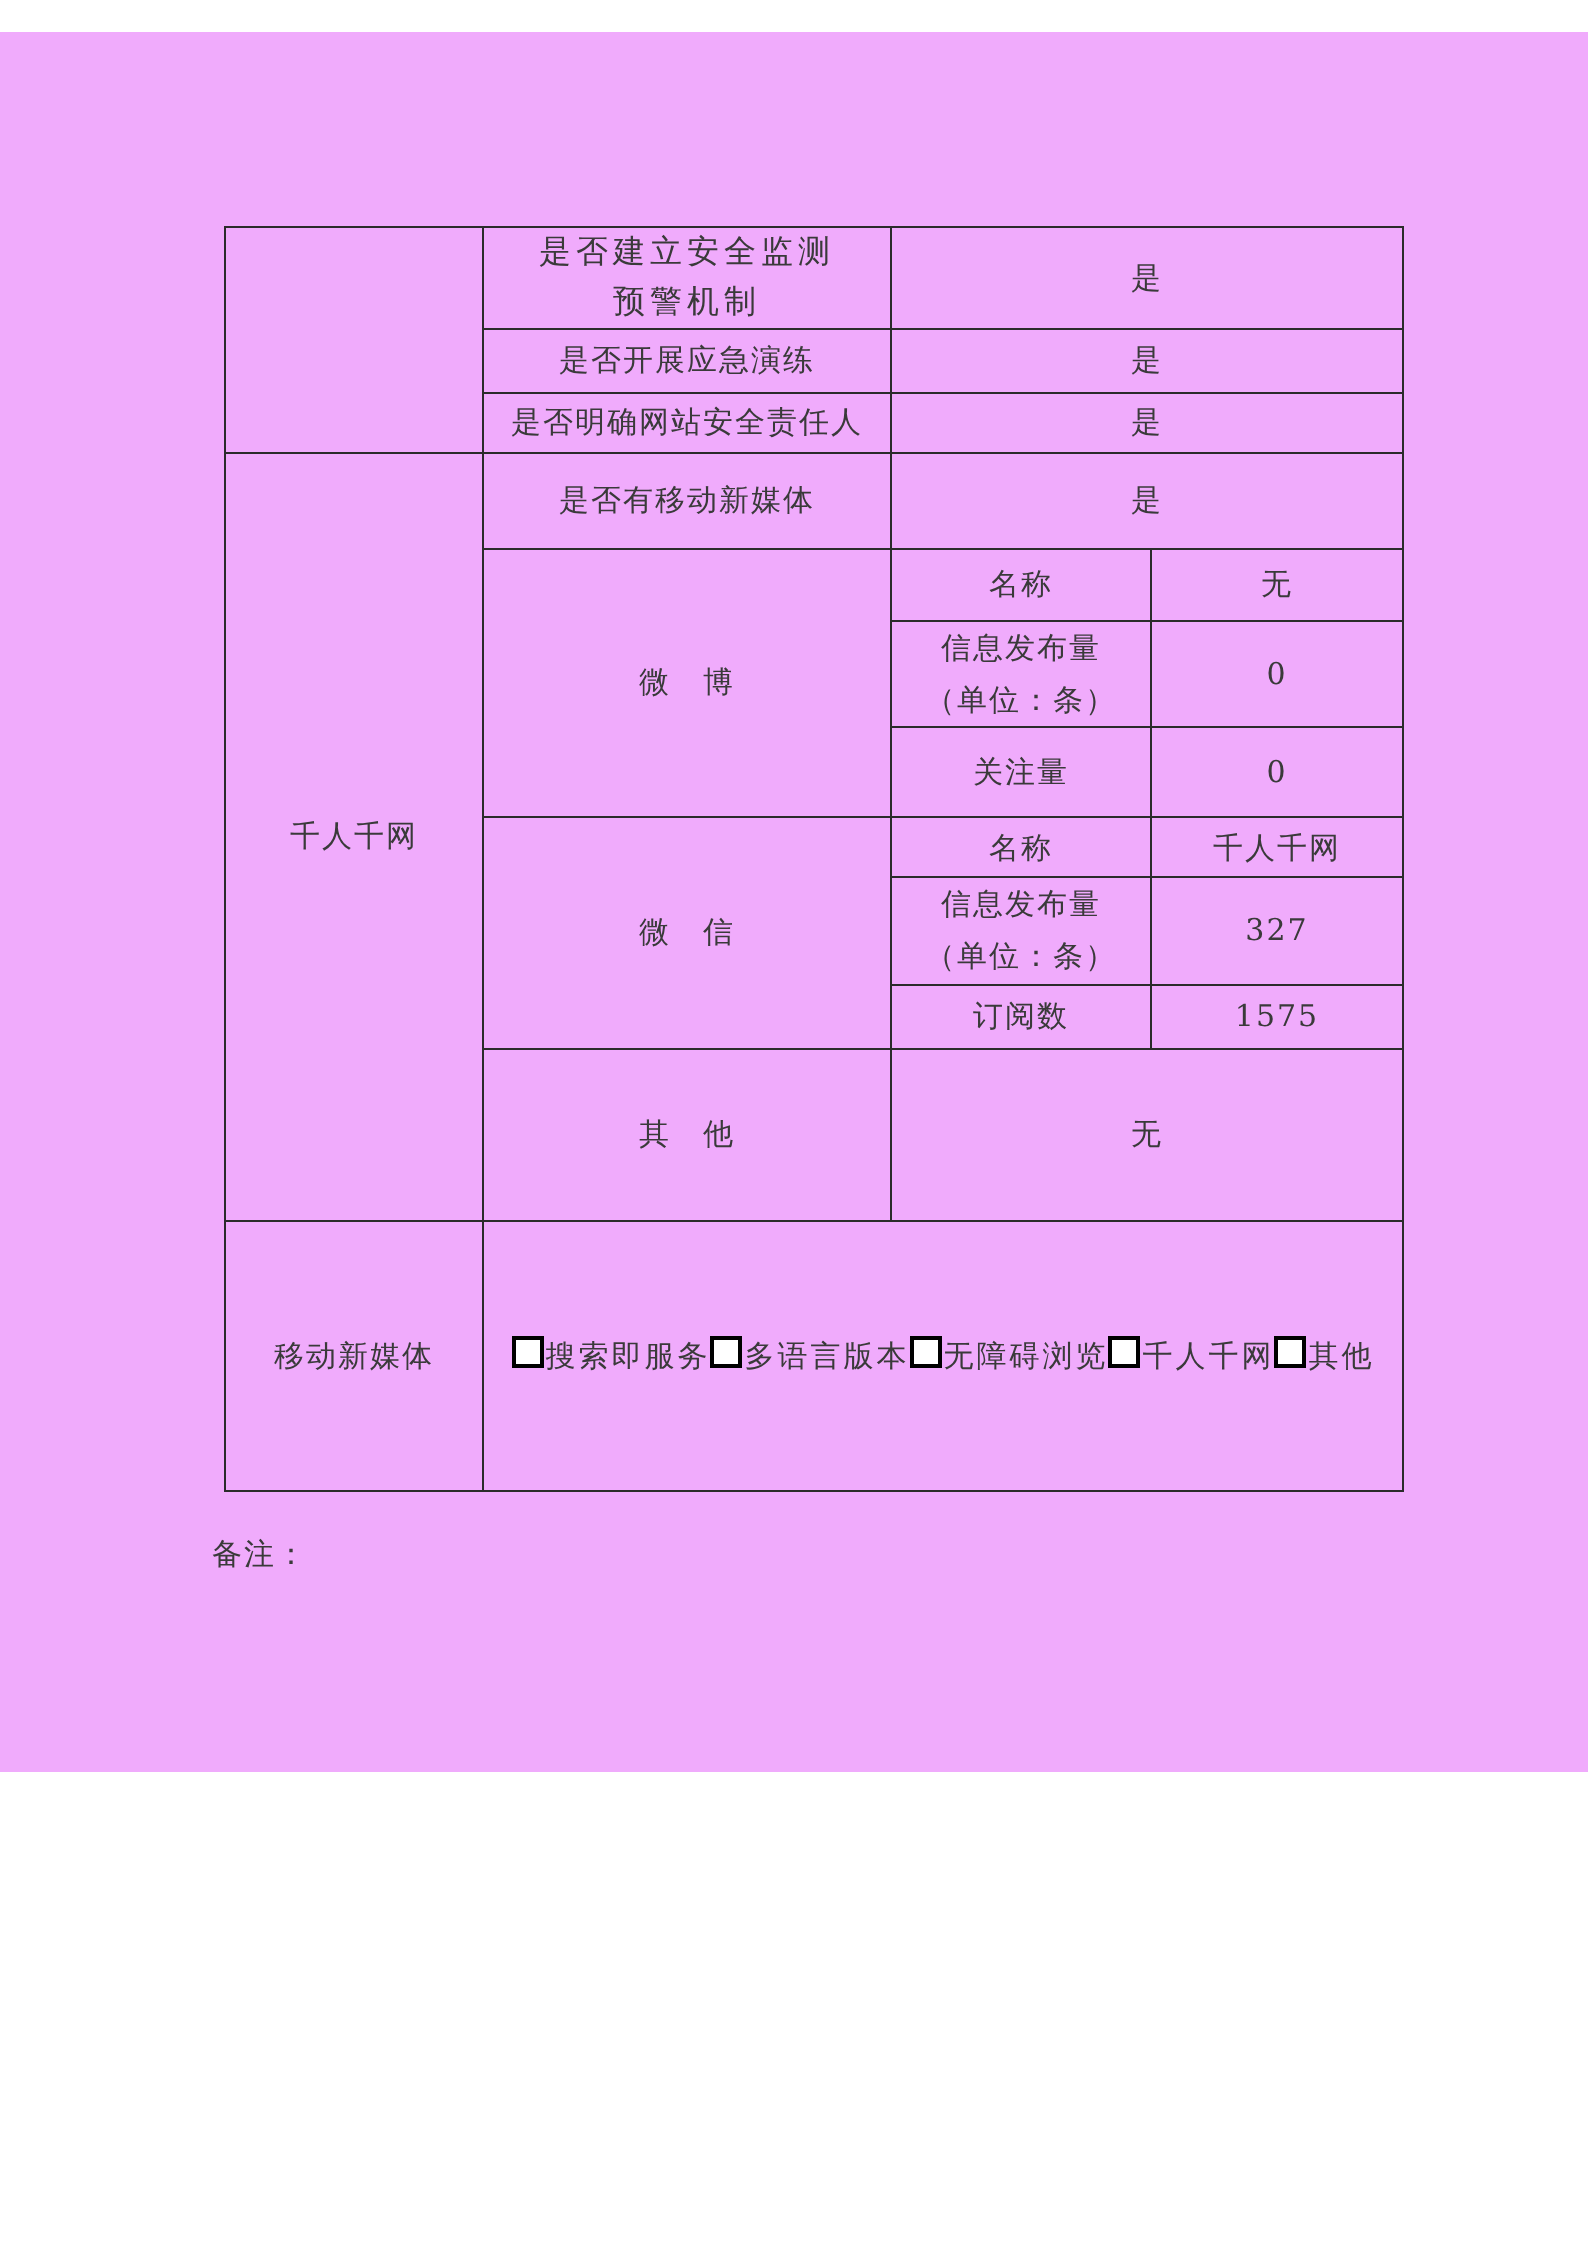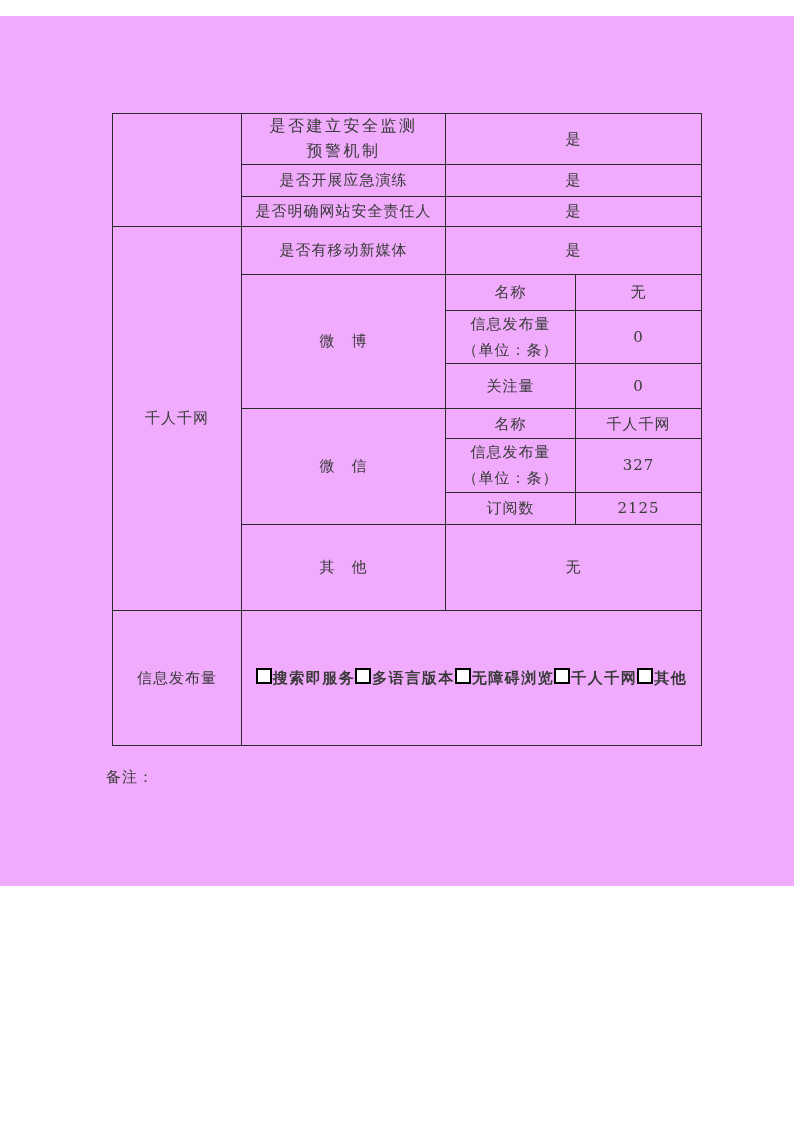--- a/index.html
+++ b/index.html
@@ -48,21 +48,20 @@
     line-height: 1.55;
   }
   
   .wrapposts span {
     display: inline-block;
     max-width: 100px;
     line-height: 1.75;
   }
   .innov-cell {
     text-align: center;
-    font-weight: bold;
   }
   .innov-line {
     white-space: nowrap;
     font-size: 15px;
     letter-spacing: 1.5px;
   }
   .cbx {
     display: inline-block;
     width: 12px;
     height: 12px;
@@ -142,30 +141,30 @@
         <td rowspan="3">微　信</td>
         <td>名称</td>
         <td>千人千网</td>
       </tr>
       <tr style="height:50px">
         <td class="wrapposts"><span>信息发布量（单位：条）</span></td>
         <td>327</td>
       </tr>
       <tr style="height:32px">
         <td>订阅数</td>
-        <td>2125</td>
+        <td>1575</td>
       </tr>
 
       <tr style="height:86px">
         <td>其　他</td>
         <td colspan="2">无</td>
       </tr>
 
       <tr style="height:135px">
-        <td>信息发布量</td>
+        <td>移动新媒体</td>
         <td colspan="3" class="innov-cell">
           <span class="innov-line">
             <span><span class="cbx"></span><span>搜索即服务</span></span><span><span class="cbx"></span><span>多语言版本</span></span><span><span class="cbx"></span><span>无障碍浏览</span></span><span><span class="cbx"></span><span>千人千网</span></span><span><span class="cbx"></span><span>其他</span></span>
           </span>
         </td>
       </tr>
     </tbody>
   </table>
 
   <div class="remark">备注：</div>

